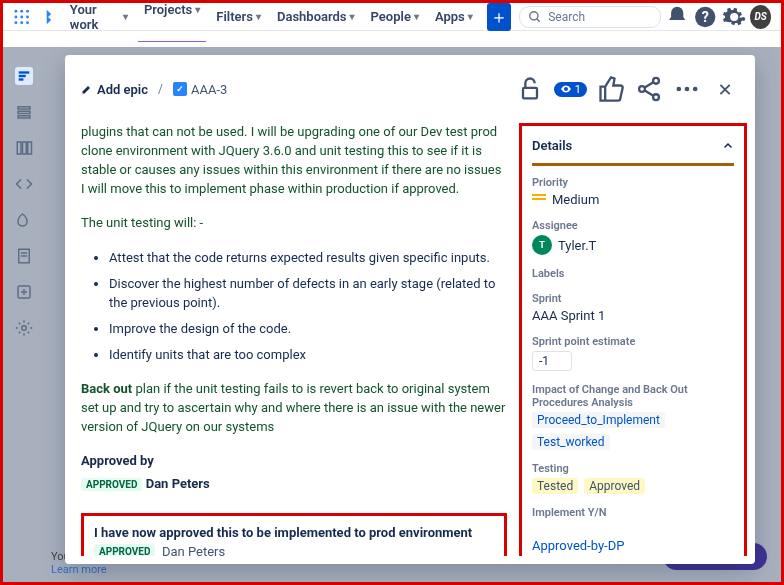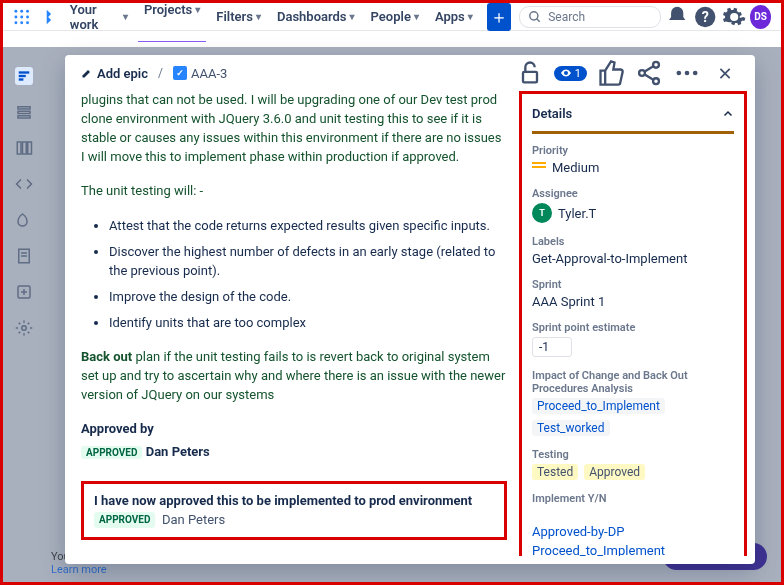--- a/index.html
+++ b/index.html
@@ -43,22 +43,22 @@
     width:28px;height:28px;background:#0052CC;color:#fff;border-radius:3px;
     display:flex;align-items:center;justify-content:center;font-size:18px;font-weight:500;margin-left:4px;
   }
   .nav-spacer { flex:1; }
   .search-box {
     display:flex;align-items:center;border:1px solid #DFE1E6;border-radius:10px;
     padding:3px 8px;width:160px;color:#6B778C;gap:6px;font-size:12px;
   }
   .nav-icon { width:28px;height:28px;display:flex;align-items:center;justify-content:center;color:#42526E;border-radius:50%; }
   .avatar-ds {
-    width:24px;height:24px;border-radius:50%;background:#6d28d9;color:#fff;
-    font-size:10px;font-weight:700;display:flex;align-items:center;justify-content:center;
+    width:24px;height:24px;border-radius:50%;background:#404040;color:#fff;
+    font-size:10px;font-weight:700;display:flex;align-items:center;justify-content:center;font-style:italic;
   }
 
   
   .backdrop {
     position:absolute;top:44px;left:0;right:0;bottom:0;background:rgba(9,30,66,0.35);
   }
   .leftrail {
     position:absolute;top:44px;left:0;width:42px;bottom:0;
     display:flex;flex-direction:column;align-items:center;gap:18px;padding-top:20px;
   }
@@ -72,21 +72,21 @@
     border-radius:16px;padding:6px 12px;font-size:13px;display:flex;align-items:center;gap:6px;
   }
 
   
   .modal {
     position:absolute;top:52px;left:62px;right:26px;bottom:18px;background:#fff;
     border-radius:4px;box-shadow:0 8px 24px rgba(9,30,66,.25);
     display:flex;flex-direction:column;overflow:hidden;
   }
   .modal-hdr{
-    display:flex;align-items:center;padding:4px 16px;gap:10px;
+    display:flex;align-items:center;padding:20px 16px;gap:10px;
   }
   .bc-addepic{font-size:13px;font-weight:600;color:#172B4D;display:flex;align-items:center;gap:4px;}
   .bc-sep{color:#6B778C;font-size:12px;}
   .bc-issue{display:flex;align-items:center;gap:4px;font-size:13px;color:#42526E;}
   .issue-ico{width:14px;height:14px;background:#2684FF;border-radius:2px;display:flex;align-items:center;justify-content:center;}
   .issue-ico::after{content:"✓";color:#fff;font-size:9px;font-weight:700;}
   .modal-hdr .spacer{flex:1;}
   .hdr-ico{width:28px;height:28px;display:flex;align-items:center;justify-content:center;color:#42526E;border-radius:3px;}
   .watch-badge{background:#0052CC;color:#fff;border-radius:10px;padding:1px 6px;font-size:11px;display:flex;align-items:center;gap:3px;}
 
@@ -353,21 +353,20 @@
         <div class="field">
           <div class="lbl">Assignee</div>
           <div class="val">
               <span class="assignee-av">T</span>
               <span>Tyler.T</span>
             </div>
         </div>
 
         <div class="field">
           <div class="lbl">Labels</div>
-          <div class="val link-val">Get-Approval-to-Implement</div>
         </div>
 
         <div class="field">
           <div class="lbl">Sprint</div>
           <div class="val link-val">AAA Sprint 1</div>
         </div>
 
         <div class="field">
           <div class="lbl">Sprint point estimate</div>
           <div class="val">

